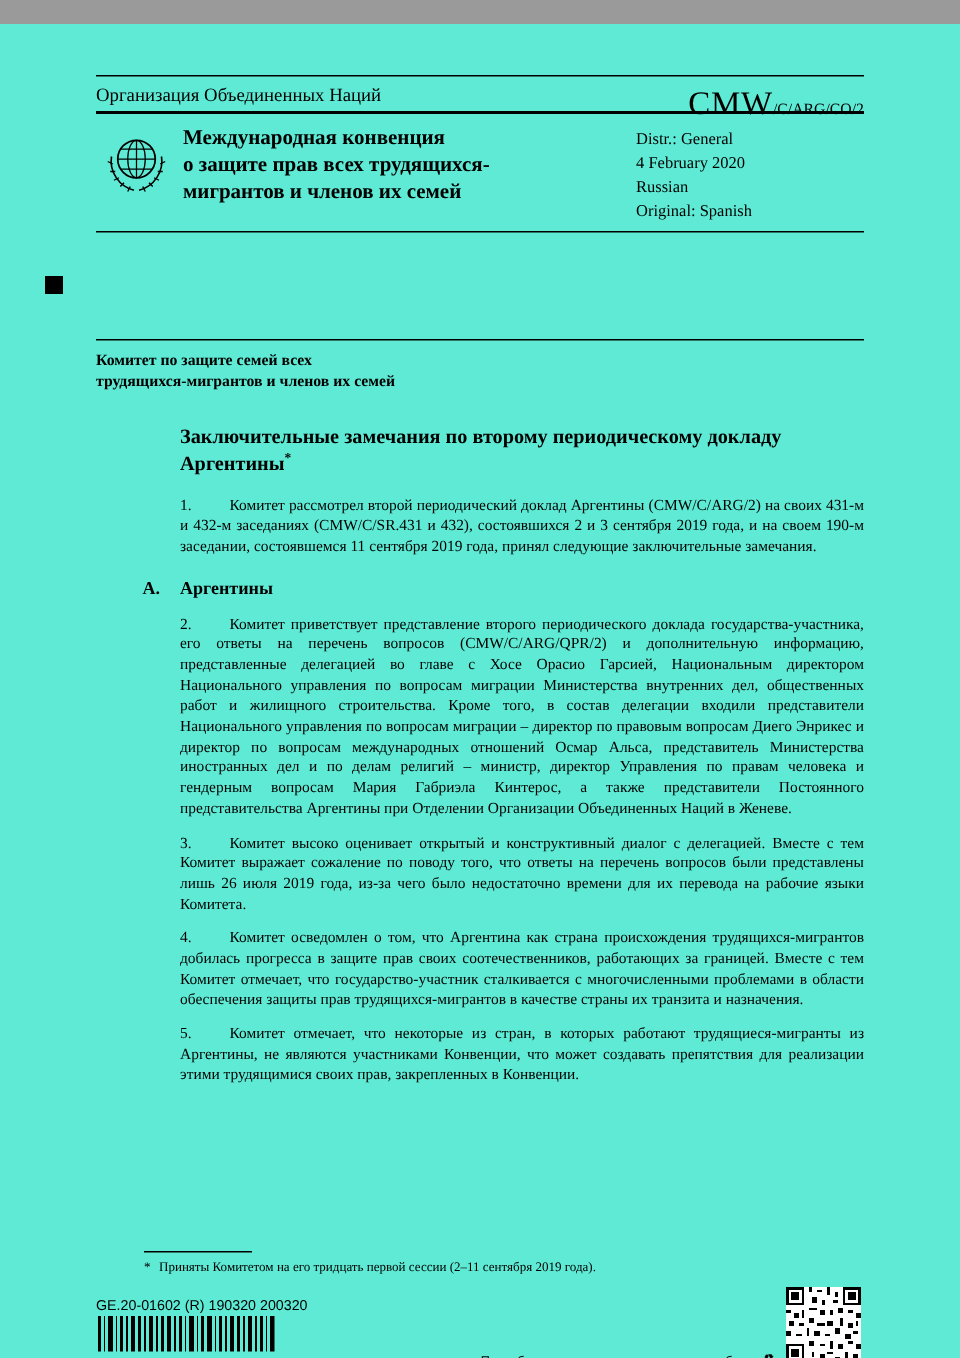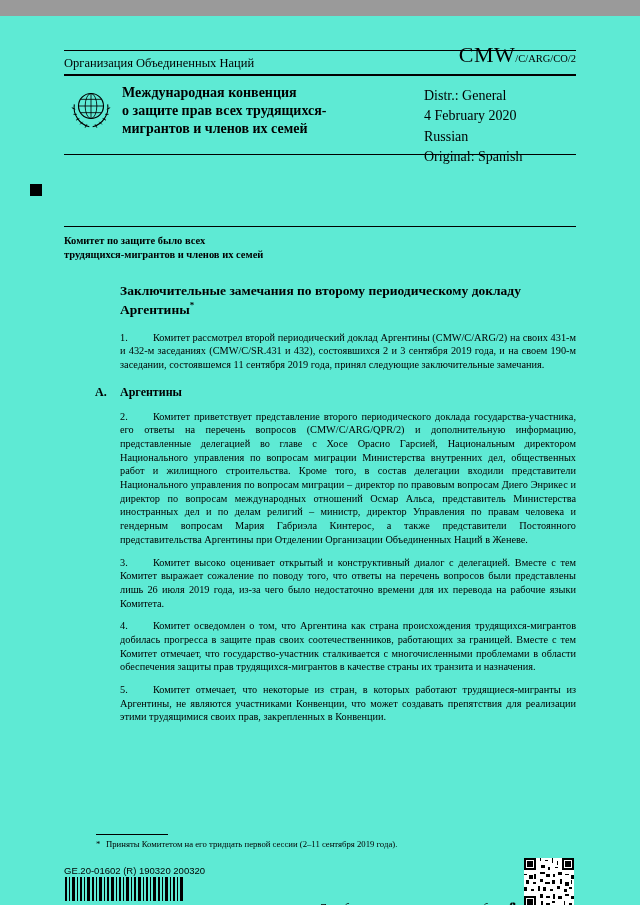--- a/index.html
+++ b/index.html
@@ -12,29 +12,29 @@
     font-family:"Liberation Serif", serif;
     color:#000;
     overflow:hidden;
   }
   .rule { position:absolute; left:64px; right:64px; background:#000; }
   .rule-thin { height:1px; }
   .rule-thick { height:2px; }
 
   
   .org-name { position:absolute; left:64px; top:40px; font-size:12.5px; }
-  .doc-symbol { position:absolute; right:64px; top:26px; text-align:center; }
+  .doc-symbol { position:absolute; right:64px; top:40px; text-align:center; }
   .doc-symbol .big { font-size:22px; font-family:"Liberation Serif", serif; letter-spacing:0.5px; }
   .doc-symbol .small { font-size:10.5px; }
 
   
   .masthead { position:absolute; left:64px; right:64px; top:62px; height:76px; }
   .emblem { position:absolute; left:2px; top:8px; }
   .mast-title { position:absolute; left:58px; top:6px; font-weight:bold; font-size:14px; line-height:1.3; }
-  .distr-block { position:absolute; left:360px; top:8px; font-size:14px; line-height:1.45; }
+  .distr-block { position:absolute; left:360px; top:8px; font-size:11px; line-height:1.45; }
 
   .reg-mark { position:absolute; left:30px; top:168px; width:12px; height:12px; background:#000; }
 
   .committee { position:absolute; left:64px; top:218px; font-weight:bold; font-size:10.5px; line-height:1.35; }
 
   .content { position:absolute; left:120px; top:266px; width:456px; }
   .doc-title { font-weight:bold; font-size:13.5px; line-height:1.3; margin-bottom:13px; }
   .doc-title sup { font-size:9px; }
   .para { font-size:10.3px; line-height:1.33; text-align:justify; margin-bottom:9px; }
   .pnum { display:inline-block; min-width:33px; }
@@ -93,21 +93,21 @@
       <div>Russian</div>
       <div>Original: Spanish</div>
     </div>
   </div>
   <div class="rule rule-thin" style="top:138px;"></div>
 
   <div class="reg-mark"></div>
 
   <div class="rule rule-thin" style="top:210px;"></div>
   <div class="committee">
-    <div>Комитет по защите было всех</div>
+    <div>Комитет по защите семей всех</div>
     <div>трудящихся-мигрантов и членов их семей</div>
   </div>
 
   <div class="content">
     <div class="doc-title">
       <span>Заключительные замечания по второму периодическому докладу Аргентины</span><sup>*</sup>
     </div>
 
     <p class="para">
       <span class="pnum">1.</span><span>Комитет рассмотрел второй периодический доклад Аргентины (CMW/C/ARG/2) на своих 431-м и 432-м заседаниях (CMW/C/SR.431 и 432), состоявшихся 2 и 3 сентября 2019 года, и на своем 190-м заседании, состоявшемся 11 сентября 2019 года, принял следующие заключительные замечания.</span>

